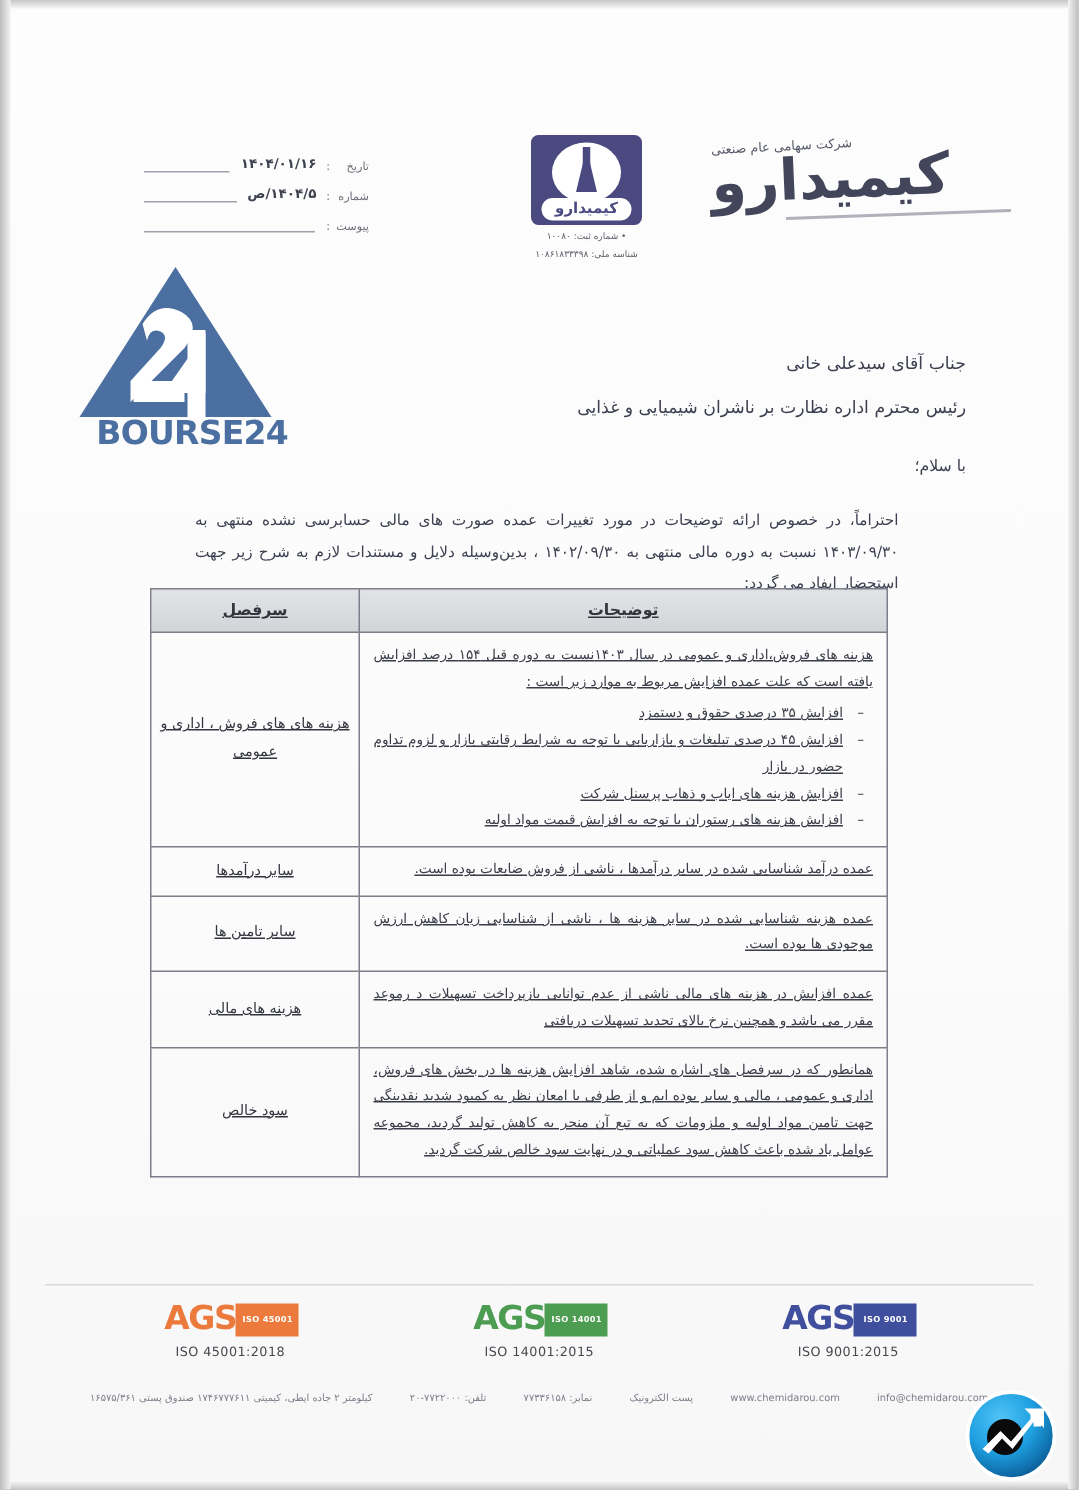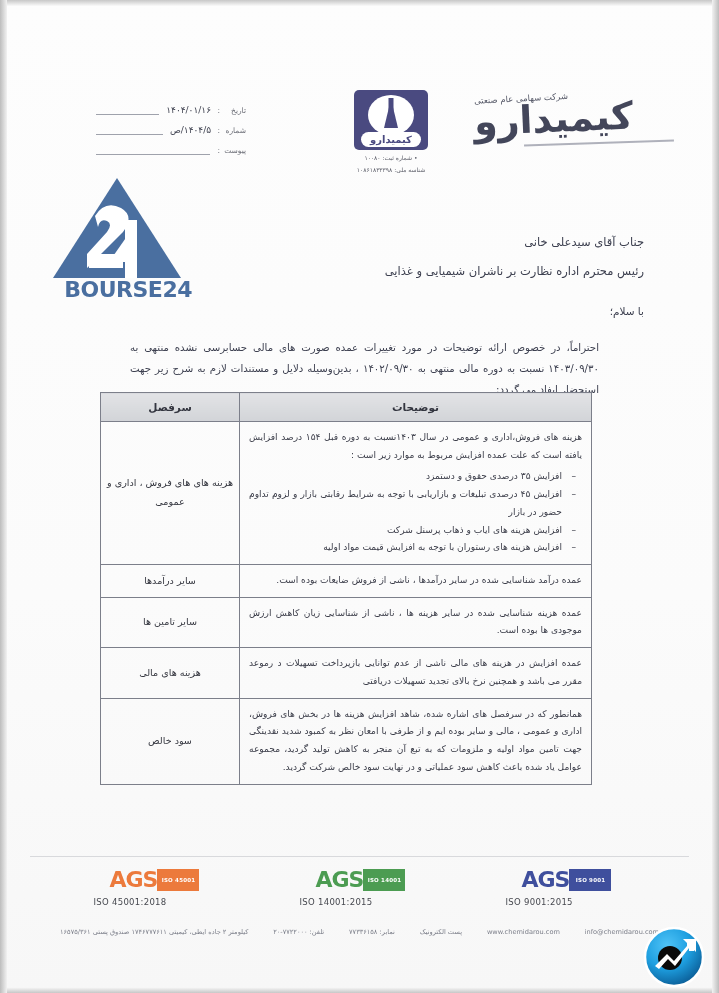--- a/index.html
+++ b/index.html
@@ -16,21 +16,21 @@
   .edge-l{position:absolute;left:0;top:0;width:7px;height:993px;background:linear-gradient(90deg,#bdbdbd,#f2f2f2);}
   .edge-r{position:absolute;right:0;top:0;width:7px;height:993px;background:linear-gradient(270deg,#bdbdbd,#f2f2f2);}
   .edge-t{position:absolute;left:0;top:0;width:719px;height:6px;background:linear-gradient(180deg,#c7c7c7,#fafafa);}
   .edge-b{position:absolute;left:0;bottom:0;width:719px;height:6px;background:linear-gradient(0deg,#c7c7c7,#fafafa);}
 
   
   .meta{position:absolute;left:96px;top:100px;width:150px;direction:rtl;}
   .meta-row{display:flex;align-items:center;height:20px;}
   .meta-label{font-size:7.5px;color:#6d6f78;width:26px;text-align:right;letter-spacing:.2px;}
   .meta-colon{font-size:7.5px;color:#6d6f78;width:6px;}
-  .meta-val{font-size:9px;color:#3f4250;font-weight:normal;padding:0 3px;white-space:nowrap;}
+  .meta-val{font-size:9px;color:#3f4250;font-weight:bold;padding:0 3px;white-space:nowrap;}
   .meta-rule{flex:1;height:0;border-top:1px solid #9fa2ac;margin-right:4px;position:relative;top:4px;}
 
   
   .clogo{position:absolute;left:345px;top:90px;width:92px;text-align:center;}
   .clogo-mark{
     width:74px;height:60px;margin:0 auto;
     background:#4a4a80;border-radius:5px;position:relative;overflow:hidden;
   }
   .clogo-circle{
     position:absolute;left:50%;top:5px;transform:translateX(-50%);
@@ -73,40 +73,40 @@
   .salam{position:absolute;right:75px;top:305px;font-size:10.5px;color:#3d4050;direction:rtl;}
 
   
   .body-par{
     position:absolute;right:120px;left:130px;top:338px;direction:rtl;text-align:justify;
     font-size:10.2px;color:#3d4050;line-height:2.05;
   }
 
   
   .tbl{position:absolute;right:127px;top:392px;width:492px;direction:rtl;border-collapse:collapse;}
-  .tbl td,.tbl th{border:1px solid #7c7f8a;vertical-align:middle;}
+  .tbl td,.tbl th{border:1px solid #7c7f8a;vertical-align:middle;text-decoration:underline;}
   .tbl thead th{
     background:linear-gradient(180deg,#e2e3e6,#d2d4d8);
     font-size:10.5px;color:#33353f;font-weight:bold;height:26px;
   }
   .col-head{width:128px;}
   .cell-head{
     text-align:center;font-size:9.6px;color:#34363f;line-height:1.95;padding:2px 5px;
   }
   .cell-desc{
     padding:7px 9px;font-size:9.1px;color:#3a3c48;line-height:1.95;text-align:justify;margin-top:45px;
   }
   .bullets{list-style:none;margin:4px 4px 0 0;padding:0;}
   .bullets li{position:relative;padding-right:16px;line-height:1.95;}
   .bullets li:before{content:"–";position:absolute;right:2px;color:#3a3c48;}
 
   
   .footer-rule{position:absolute;left:30px;right:30px;top:856px;height:1px;background:#d8d9dc;}
   .isorow{position:absolute;left:0;right:0;top:866px;display:flex;justify-content:center;gap:86px;}
-  .iso{width:120px;text-align:left;}
+  .iso{width:120px;text-align:center;}
   .iso-badge{display:flex;align-items:center;justify-content:center;height:27px;}
   .iso-sq{
     width:42px;height:22px;display:flex;align-items:center;justify-content:center;
     color:#fff;font-size:5.5px;font-weight:bold;letter-spacing:.2px;
   }
   .iso-ags{font-size:22px;font-weight:bold;letter-spacing:-1px;margin-right:0;margin-left:0;padding-left:2px;}
   .iso-cap{font-size:8.5px;color:#46484f;margin-top:4px;letter-spacing:.3px;direction:ltr;}
   .c1 .iso-sq{background:#3f4f9d;} .c1 .iso-ags{color:#3f4f9d;}
   .c2 .iso-sq{background:#4c9c52;} .c2 .iso-ags{color:#4c9c52;}
   .c3 .iso-sq{background:#ec7a3c;} .c3 .iso-ags{color:#ec7a3c;}

